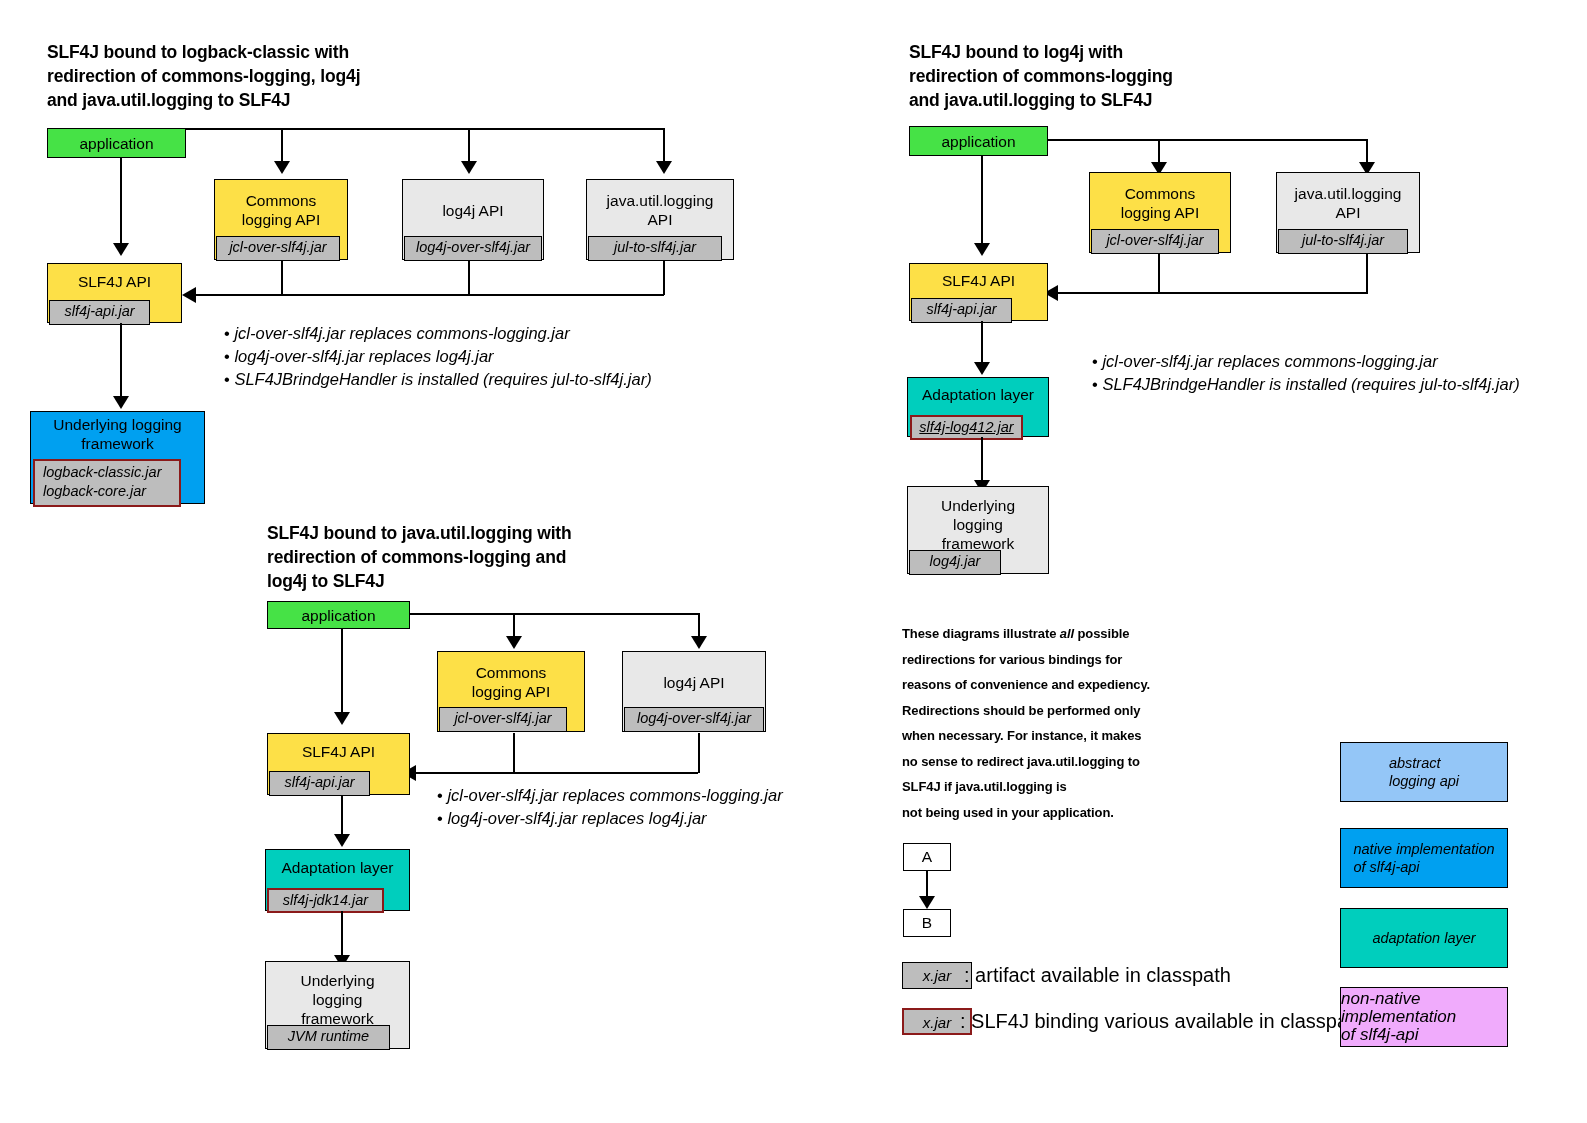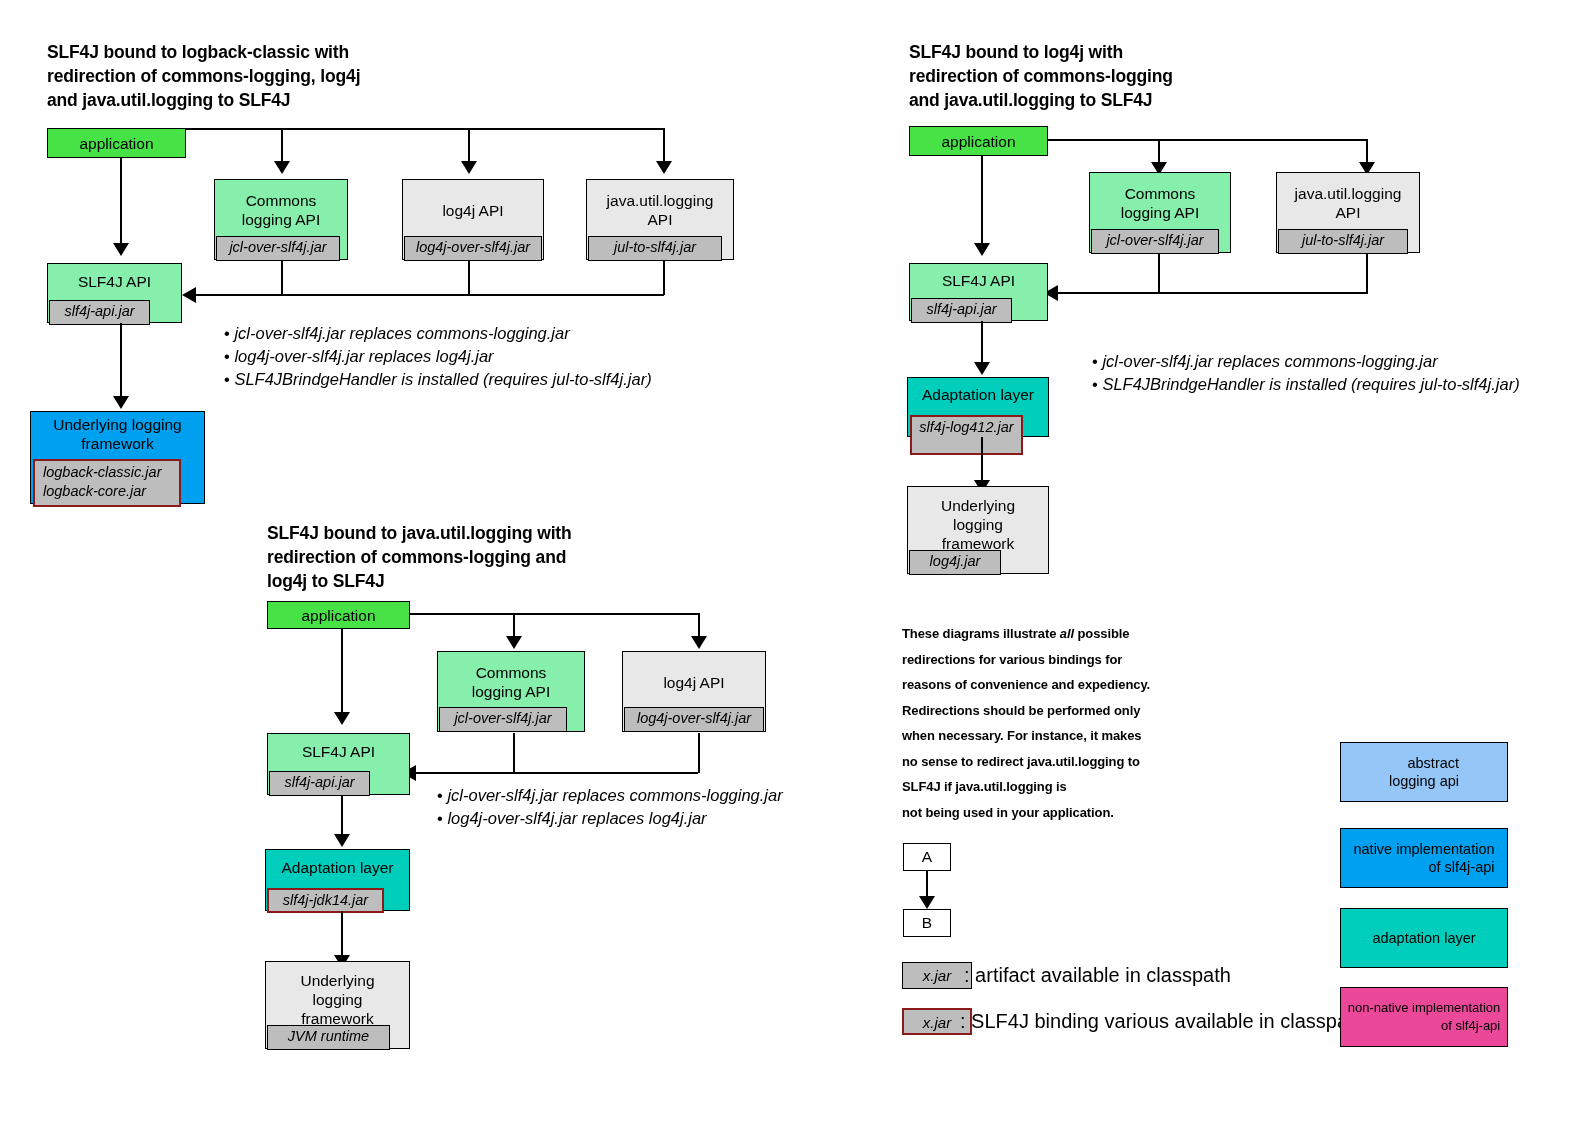--- a/index.html
+++ b/index.html
@@ -35,21 +35,21 @@
     background:#e8e8e8;
   }
   .node .nlabel{
     display:block;
     text-align:center;
     font-size:15.5px;
     line-height:19px;
     white-space:pre-line;
   }
   .node.green{background:#46e246;}
-  .node.lightblue{background:#86efac;}
+  .node.lightblue{background:#fde047;}
   .node.brightblue{background:#00a0f0;}
   .node.teal{background:#00cebd;}
   .node.grey{background:#e8e8e8;}
 
   
   .jar{
     position:absolute;
     box-sizing:border-box;
     background:#bdbdbd;
     border:1.5px solid #000;
@@ -133,27 +133,28 @@
   .legend-caption{
     position:absolute;
     font-size:20px;
     line-height:20px;
     white-space:nowrap;
   }
   .swatch{
     position:absolute;
     box-sizing:border-box;
     border:1.6px solid #000;
-    text-align:right;
+    text-align:left;
     font-size:14.5px;
     line-height:18px;
     white-space:pre-line;
     display:flex;
     align-items:center;
     justify-content:center;
+    font-style:italic;
   }
 </style>
 </head>
 <body>
 
 <div id="stage">
 
   <div class="title" style="left:47px; top:40px; width:430px;">SLF4J bound to logback-classic with
 redirection of commons-logging, log4j
 and java.util.logging to SLF4J</div>
@@ -255,21 +256,21 @@
     <span class="nlabel" style="padding-top:7px;">SLF4J API</span>
   </div>
   <div class="jar" style="left:911px; top:298px; width:101px; height:25px;">slf4j-api.jar</div>
 
   <div class="ln v" style="left:981px; top:321px; height:44px;"></div>
   <div class="arrow-d" style="left:974px; top:362px;"></div>
 
   <div class="node teal" style="left:907px; top:377px; width:142px; height:60px;">
     <span class="nlabel" style="padding-top:7px;">Adaptation layer</span>
   </div>
-  <div class="jar binding" style="left:910px; top:415px; width:113px; height:40px;">slf4j-log412.jar</div>
+  <div class="jar binding" style="left:910px; top:415px; width:113px; height:25px;text-decoration:underline;">slf4j-log412.jar</div>
 
   <div class="ln v" style="left:981px; top:437px; height:46px;"></div>
   <div class="arrow-d" style="left:974px; top:480px;"></div>
 
   <div class="node grey" style="left:907px; top:486px; width:142px; height:88px;">
     <span class="nlabel" style="padding-top:9px;">Underlying
 logging
 framework</span>
   </div>
   <div class="jar" style="left:909px; top:550px; width:92px; height:25px;">log4j.jar</div>
@@ -368,18 +369,18 @@
     <span>abstract
 logging api</span>
   </div>
   <div class="swatch" style="left:1340px; top:828px; width:168px; height:60px; background:#00a0f0;">
     <span>native implementation
 of slf4j-api</span>
   </div>
   <div class="swatch" style="left:1340px; top:908px; width:168px; height:60px; background:#00cebd;">
     <span>adaptation layer</span>
   </div>
-  <div class="swatch" style="left:1340px; top:987px; width:168px; height:60px; background:#ec4899; font-size:13px;">
+  <div class="swatch" style="left:1340px; top:987px; width:168px; height:60px; background:#f0abfc; font-size:17px;">
     <span>non-native implementation
 of slf4j-api</span>
   </div>
 
 </div>
 
 </body></html>

